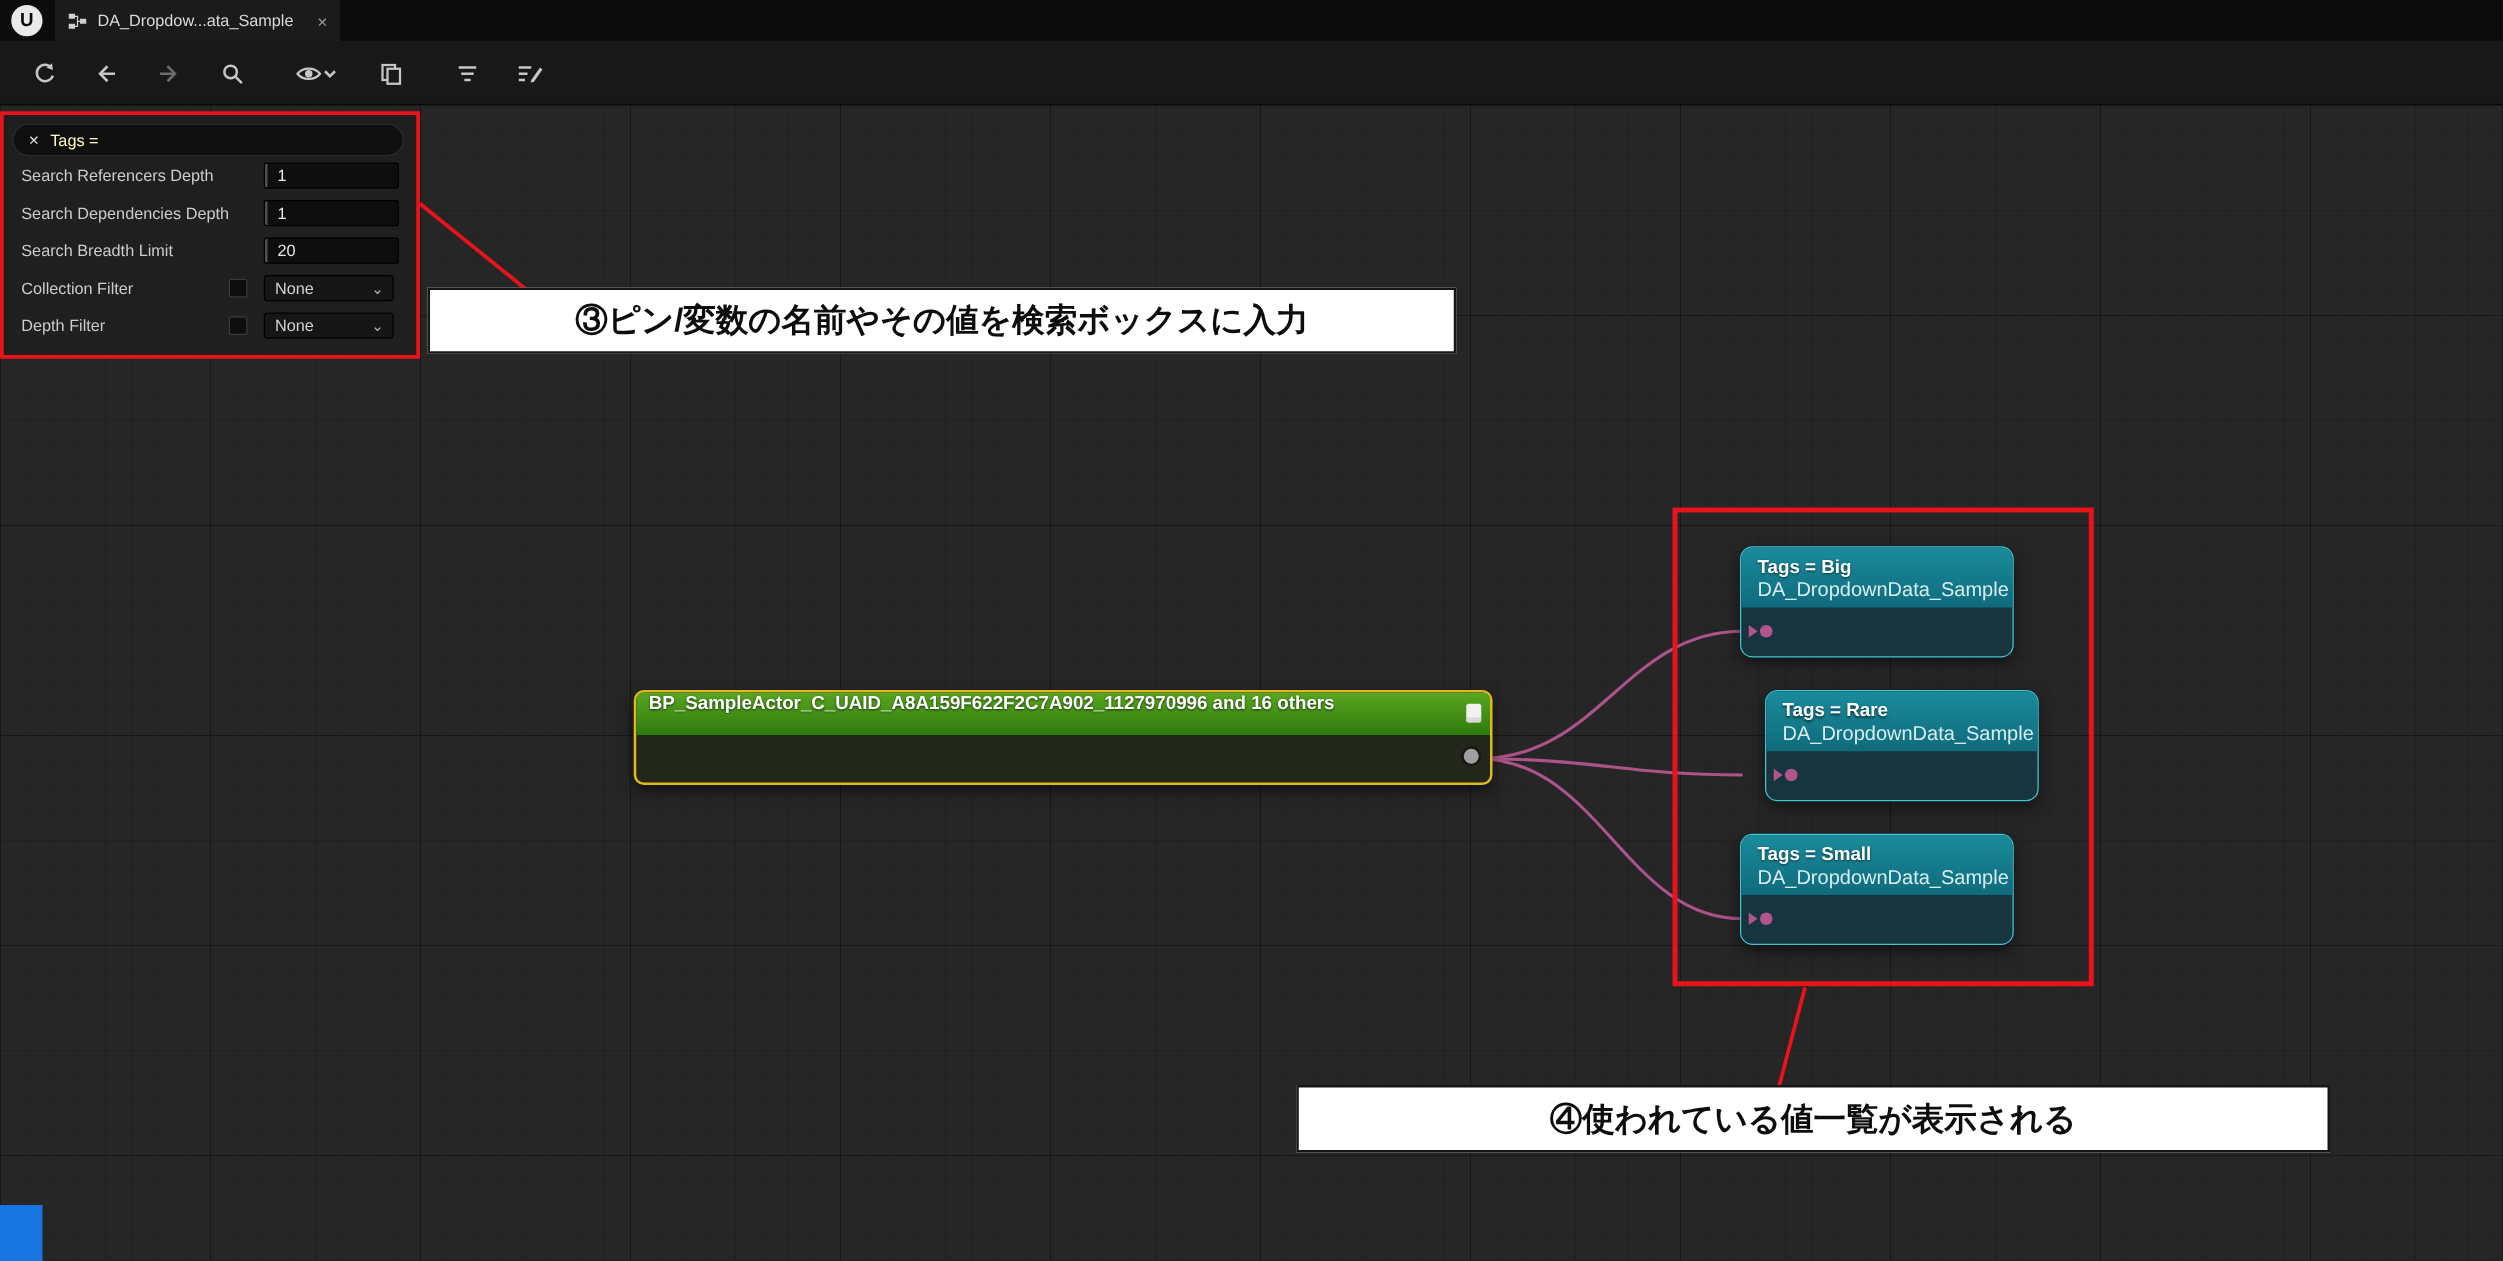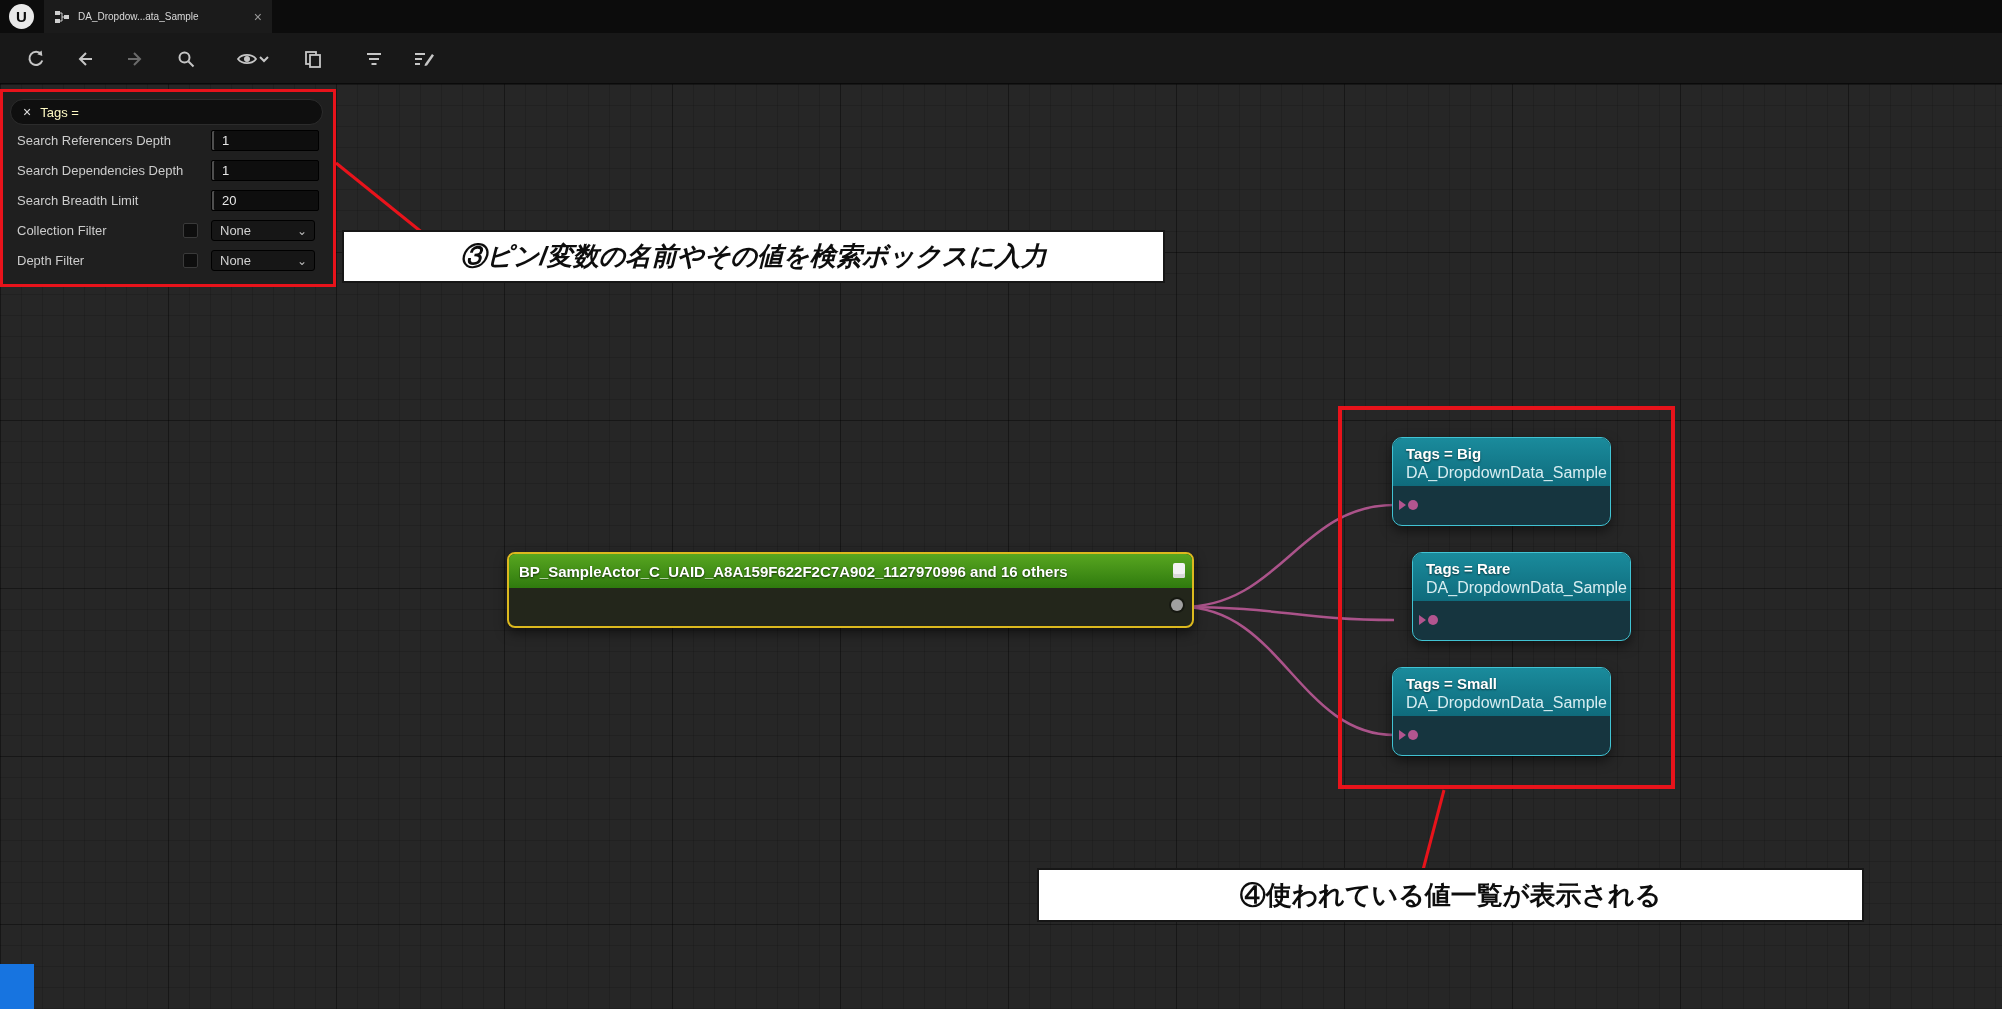--- a/index.html
+++ b/index.html
@@ -7,21 +7,21 @@
     position:relative; width:2002px; height:1009px; overflow:hidden;
     font-family:"Liberation Sans", sans-serif; background:#262626;
   }
 
   
   .tabbar { position:absolute; left:0; top:0; width:100%; height:33px; background:#0c0c0c; z-index:10; }
   .ue-logo { position:absolute; left:9px; top:4px; width:25px; height:25px; border-radius:50%;
     background:#e9e9e9; color:#0c0c0c; font-weight:bold; font-size:15px; text-align:center; line-height:25px; }
   .tab { position:absolute; left:44px; top:0; width:228px; height:33px; background:#1b1b1b;
     display:flex; align-items:center; gap:8px; padding:0 10px; box-sizing:border-box; }
-  .tab-label { color:#d9d9d9; font-size:10px; white-space:nowrap; overflow:hidden; }
+  .tab-label { color:#d9d9d9; font-size:13px; white-space:nowrap; overflow:hidden; }
   .tab-close { color:#9a9a9a; font-size:14px; margin-left:auto; }
 
   
   .toolbar { position:absolute; left:0; top:33px; width:100%; height:51px; background:#181818;
     border-bottom:1px solid #0a0a0a; box-sizing:border-box; z-index:10; }
   .tb-icon { position:absolute; top:14px; width:24px; height:24px;
     display:flex; align-items:center; justify-content:center; }
   .tb-eye { width:42px; }
   .tb-path { position:absolute; left:470px; top:0; height:51px; line-height:51px;
     color:#e2e2e2; font-size:15px; font-weight:bold; white-space:nowrap; }
@@ -58,29 +58,29 @@
   .fp-dd { position:absolute; left:208px; top:2px; width:104px; height:21px;
     background:#161616; border:1px solid #000; border-radius:3px;
     display:flex; align-items:center; justify-content:space-between;
     padding:0 7px 0 8px; box-sizing:border-box; color:#d2d2d2; font-size:13px; }
   .dd-chev { color:#b9b9b9; font-size:12px; line-height:1; }
 
   
   .annotation { position:absolute; background:#ffffff; border:2px solid #161616; box-sizing:border-box;
     z-index:7; display:flex; align-items:center; justify-content:center;
     color:#0d0d0d; font-weight:bold; font-size:26px; white-space:nowrap; }
-  .anno3 { left:342px; top:146px; width:823px; height:53px;font-style:italic; }
+  .anno3 { left:342px; top:146px; width:823px; height:53px; }
   .anno4 { left:1037px; top:784px; width:827px; height:54px; }
 
   
   .center-node { position:absolute; left:507px; top:468px; width:687px; height:76px;
     border:2px solid #dcb91e; border-radius:8px; box-sizing:border-box; overflow:hidden;
     background:#23261b; box-shadow:0 5px 12px rgba(0,0,0,.5); z-index:2; }
   .cn-header { position:relative; height:34px; background:linear-gradient(#58a620,#2f7a0e);
-    display:flex; align-items:center; padding:0 30px 0 10px; box-sizing:border-box; }
+    display:flex; align-items:flex-start; padding:0 30px 0 10px; box-sizing:border-box; }
   .cn-title { color:#fff; font-size:15px; font-weight:bold; white-space:nowrap; overflow:hidden;
     text-shadow:0 1px 2px rgba(0,0,0,.7); }
   .cn-doc-icon { position:absolute; right:7px; top:9px; width:12px; height:15px;
     background:#f2f2f2; border-radius:2px; box-shadow:inset 0 -4px 0 #d8d8d8; }
   .cn-body { position:relative; height:38px; }
   .cn-pin { position:absolute; right:9px; top:11px; width:12px; height:12px; border-radius:50%;
     background:#a0a0a0; box-shadow:0 0 0 2px rgba(0,0,0,.35); }
 
   
   .result-node { position:absolute; left:1392px; width:219px; height:89px;

